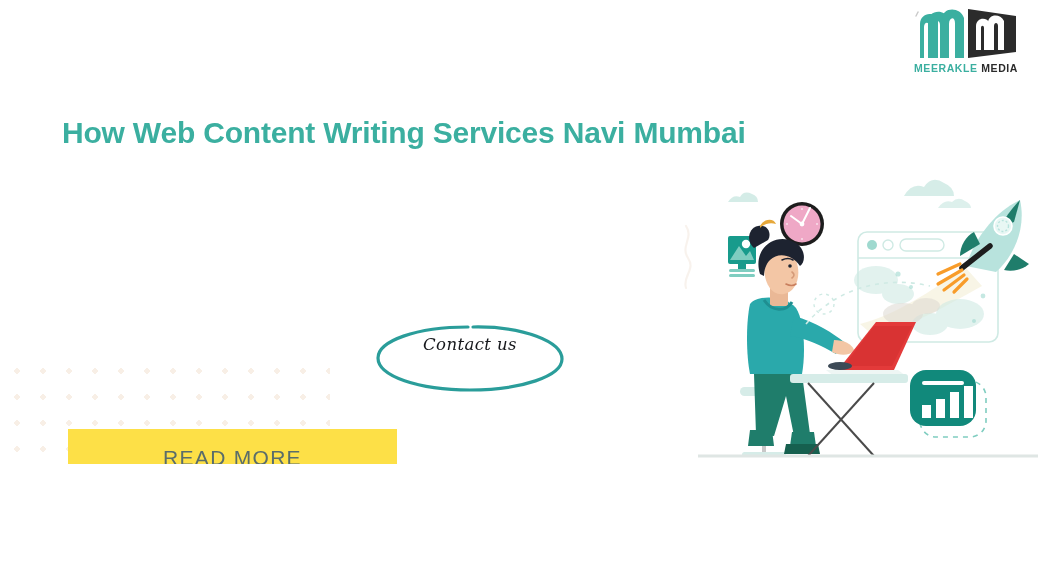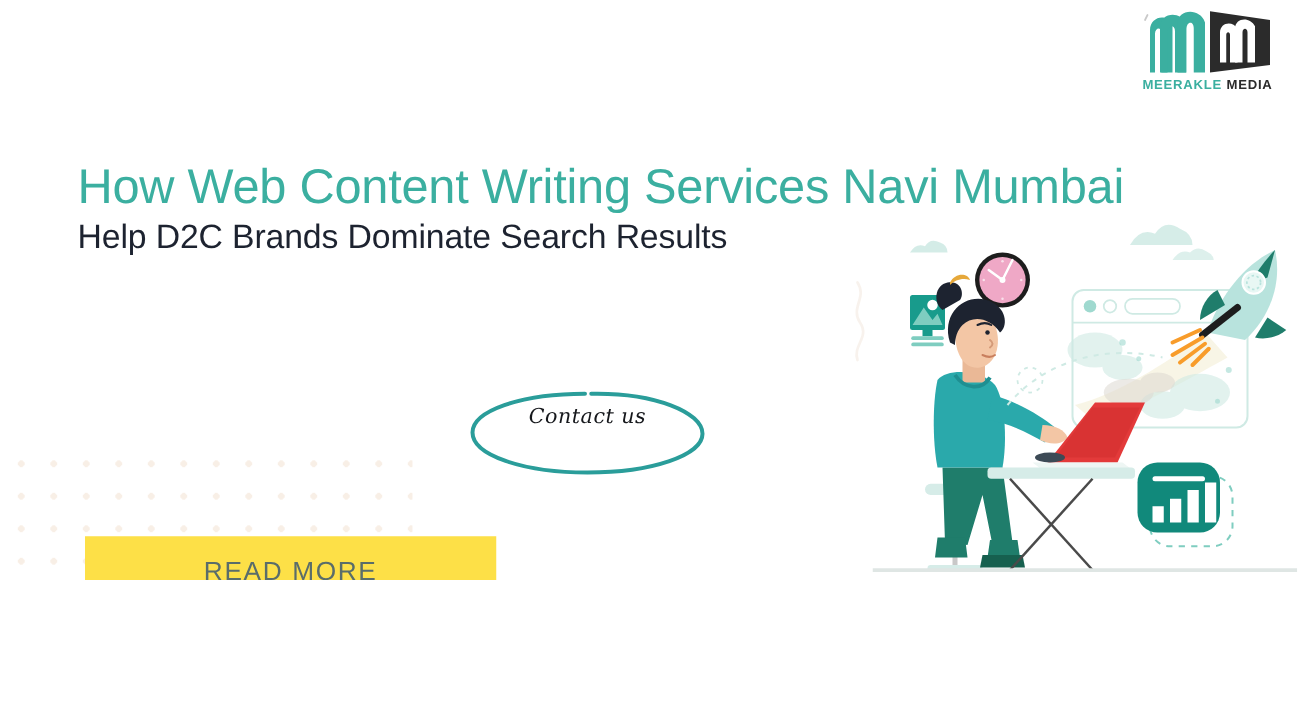--- a/index.html
+++ b/index.html
@@ -60,43 +60,43 @@
     letter-spacing: .6px;
     white-space: nowrap;
   }
   .logo-text .t1 { color: #3BAFA0; }
   .logo-text .t2 { color: #2b2b2b; }
 
   
   .headline {
     position: absolute;
     left: 62px;
-    top: 128px;
-    font-size: 39px;
-    font-weight: normal;
+    top: 116px;
+    font-size: 30px;
+    font-weight: bold;
     color: #3BAFA0;
     letter-spacing: -0.2px;
     white-space: nowrap;
   }
   .subheadline {
     position: absolute;
     left: 62px;
     top: 174px;
     font-size: 27px;
     font-weight: normal;
     color: #1d2330;
     letter-spacing: -0.1px;
     white-space: nowrap;
   }
 
   
   .contact-badge {
     position: absolute;
     left: 372px;
-    top: 308px;
+    top: 320px;
     width: 196px;
     height: 76px;
   }
   .contact-badge svg { position: absolute; left: 0; top: 0; }
   .contact-label {
     position: absolute;
     left: 0; top: 14px;
     width: 196px;
     text-align: center;
     font-family: "DejaVu Serif", serif;
@@ -160,21 +160,20 @@
       </g>
 
       <path d="M8 12 L10 8" stroke="#c9c9c9" stroke-width="1.4" stroke-linecap="round" fill="none"></path>
     </svg>
     <div class="logo-text">
       <span class="t1">MEERAKLE</span><span>&nbsp;</span><span class="t2">MEDIA</span>
     </div>
   </div>
 
   <div class="headline">How Web Content Writing Services Navi Mumbai</div>
-  <div class="subheadline">Help D2C Brands Dominate Search Results</div>
 
   <div class="contact-badge">
     <svg width="196" height="76" viewBox="0 0 196 76">
       <path d="M101 7 C152 6 190 22 190 39 C190 56 150 70 98 70 C46 70 6 56 6 38 C6 21 44 7 96 7" fill="none" stroke="#2a9d9a" stroke-width="3.2" stroke-linecap="round"></path>
     </svg>
     <div class="contact-label">
       <div>Contact us</div>
     </div>
   </div>
 

